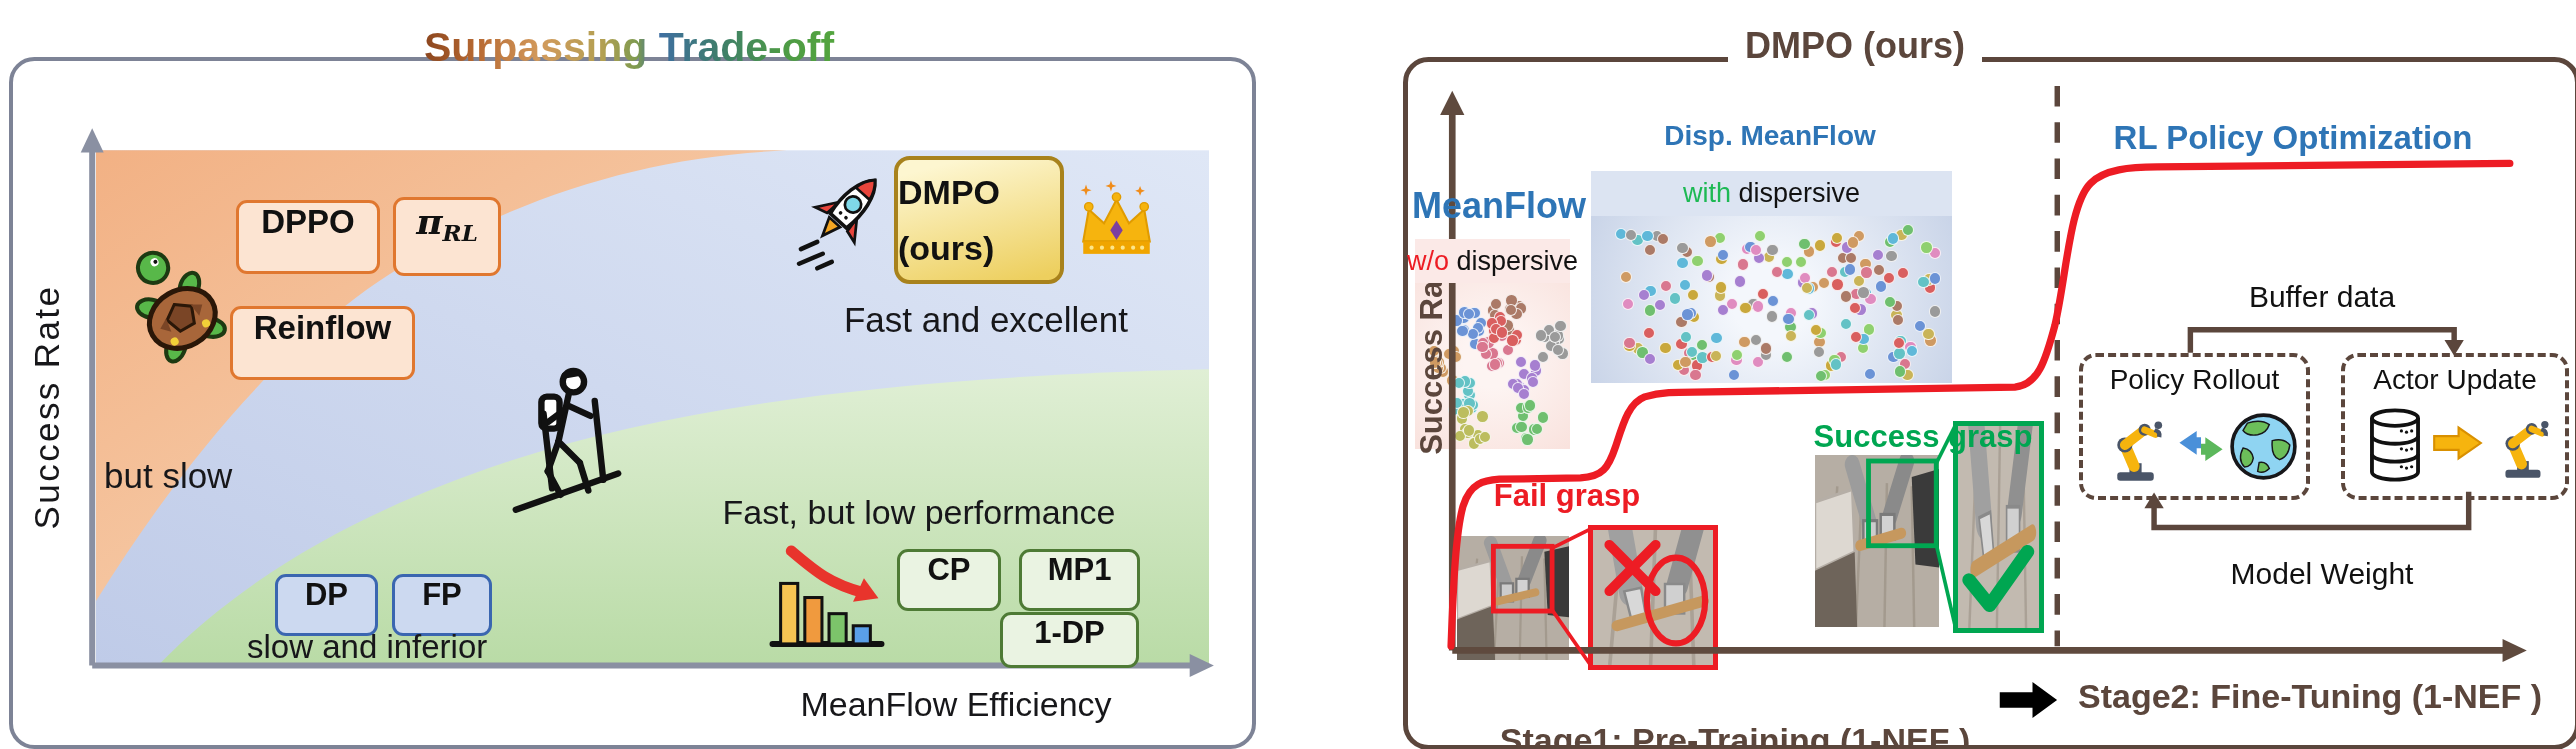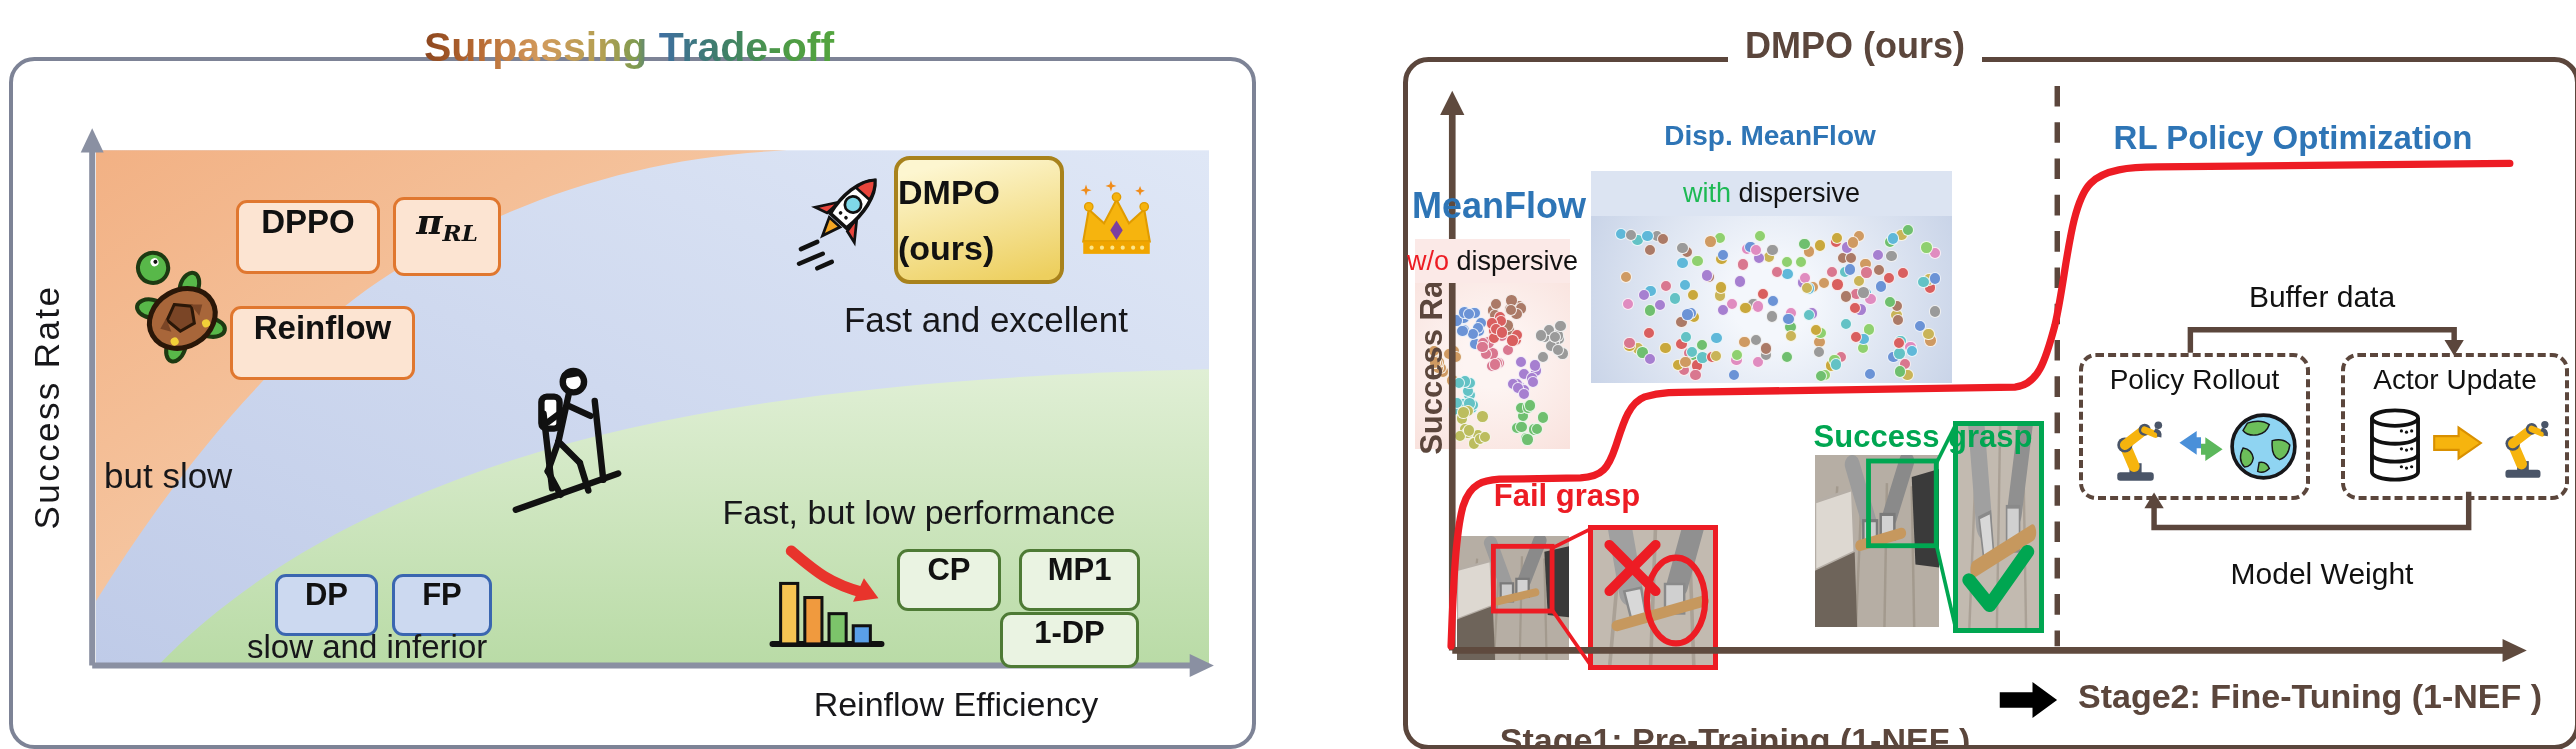--- a/index.html
+++ b/index.html
@@ -187,21 +187,21 @@
     <rect x="2468" y="903" width="97" height="107" fill="none" stroke="#ed1c24" stroke-width="8"></rect>
     <line x1="2565" y1="906" x2="2629" y2="874" stroke="#ed1c24" stroke-width="6"></line>
     <line x1="2565" y1="1008" x2="2629" y2="1100" stroke="#ed1c24" stroke-width="6"></line>
 
     <rect x="3088" y="762" width="112" height="140" fill="none" stroke="#00a651" stroke-width="8"></rect>
     <line x1="3200" y1="766" x2="3232" y2="702" stroke="#00a651" stroke-width="6"></line>
     <line x1="3200" y1="900" x2="3232" y2="1038" stroke="#00a651" stroke-width="6"></line>
   </svg>
 
   <div class="axis-label" id="left-ylabel" style="z-index:3;">Success Rate</div>
-  <div class="axis-label" id="left-xlabel" style="z-index:3;">Reinflow Efficiency</div>
+  <div class="axis-label" id="left-xlabel" style="z-index:3;">MeanFlow Efficiency</div>
 
   <div class="icon" style="left:112px;top:230px;width:121px;height:151px;z-index:3;">
     <svg viewBox="0 0 120 140">
       <g transform="rotate(-30 60 70)">
         <ellipse cx="40" cy="62" rx="14" ry="9" fill="#58b849" stroke="#1d3a12" stroke-width="4" transform="rotate(40 40 62)"></ellipse>
         <ellipse cx="84" cy="62" rx="14" ry="9" fill="#58b849" stroke="#1d3a12" stroke-width="4" transform="rotate(-40 84 62)"></ellipse>
         <ellipse cx="42" cy="108" rx="14" ry="9" fill="#58b849" stroke="#1d3a12" stroke-width="4" transform="rotate(-40 42 108)"></ellipse>
         <ellipse cx="82" cy="108" rx="14" ry="9" fill="#58b849" stroke="#1d3a12" stroke-width="4" transform="rotate(40 82 108)"></ellipse>
         <circle cx="62" cy="28" r="15" fill="#58b849" stroke="#1d3a12" stroke-width="4"></circle>
         <circle cx="66" cy="24" r="4" fill="#ffffff"></circle>

